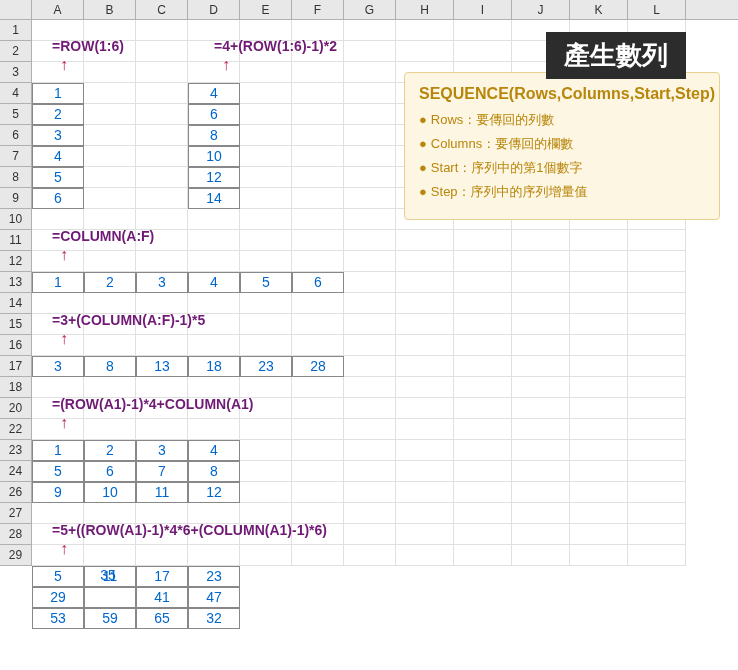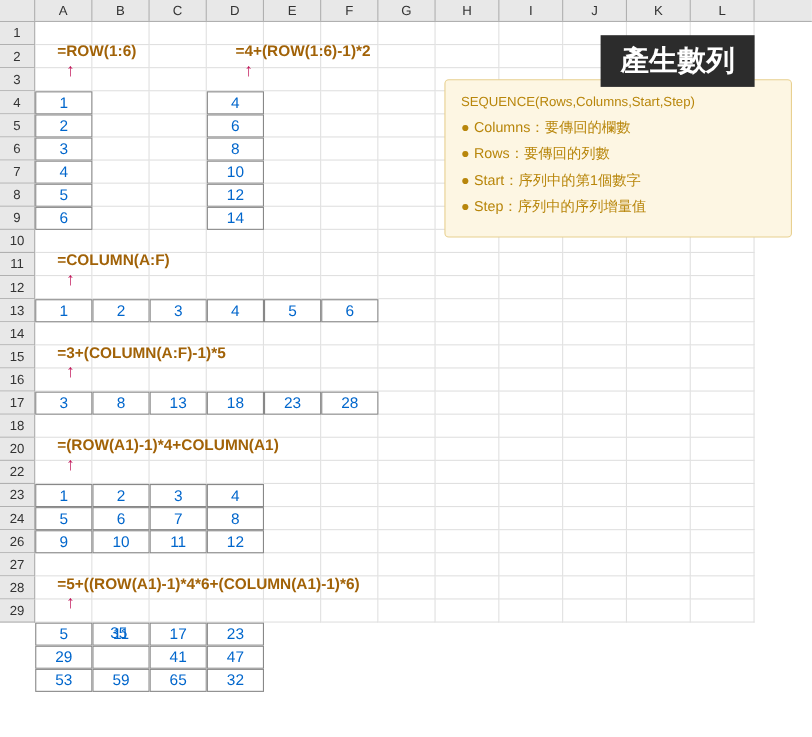--- a/index.html
+++ b/index.html
@@ -6,26 +6,26 @@
     body { font-family: Arial, sans-serif; font-size: 13px; background: #fff; width: 738px; height: 670px; position: relative; overflow: hidden; }
     .grid { position: relative; }
     .col-headers { display: flex; background: #e8e8e8; border-bottom: 1px solid #b0b0b0; height: 20px; }
     .corner { width: 32px; border-right: 1px solid #b0b0b0; background: #e8e8e8; }
     .col-h { width: 52px; text-align: center; border-right: 1px solid #b0b0b0; font-size: 12px; line-height: 20px; color: #333; }
     .col-h.wide { width: 58px; }
     .row { display: flex; height: 21px; }
     .row-h { width: 32px; text-align: center; background: #e8e8e8; border-right: 1px solid #b0b0b0; border-bottom: 1px solid #b0b0b0; font-size: 12px; line-height: 21px; color: #333; }
     .cell { width: 52px; border-right: 1px solid #e0e0e0; border-bottom: 1px solid #e0e0e0; position: relative; }
     .cell.wide { width: 58px; }
-    .formula { position: absolute; color: #a16207; font-weight: bold; font-size: 14px; white-space: nowrap; z-index: 5; }
+    .formula { position: absolute; color: #701a75; font-weight: bold; font-size: 14px; white-space: nowrap; z-index: 5; }
     .arrow { color: #c2185b; font-size: 16px; font-weight: bold; position: absolute; z-index: 5; }
     .val { position: absolute; color: #0066cc; text-align: center; font-size: 14px; width: 50px; z-index: 3; }
     .bcell { position: absolute; border: 1px solid #888; background: #fff; z-index: 2; }
     .infobox { position: absolute; right: 18px; top: 72px; width: 316px; background: #fdf6e3; border: 1px solid #e8d090; border-radius: 4px; padding: 12px 14px; z-index: 10; }
-    .infobox .title { color: #b8860b; font-weight: normal; font-size: 12px; margin-bottom: 8px; }
+    .infobox .title { color: #b8860b; font-weight: bold; font-size: 16px; margin-bottom: 8px; }
     .infobox .item { color: #b8860b; font-size: 13px; margin: 6px 0; }
     .banner { position: absolute; right: 52px; top: 32px; background: #2c2c2c; color: #fff; font-weight: bold; font-size: 26px; padding: 6px 18px; z-index: 11; }
     .bullet { color: #b8860b; margin-right: 4px; }
   </style>
 </head>
 <body>
 
 <div class="grid">
   <div class="col-headers">
     <div class="corner"></div>
@@ -451,22 +451,22 @@
 <div class="formula" style="left:52px;top:396px">=(ROW(A1)-1)*4+COLUMN(A1)</div>
 <div class="arrow" style="left:60px;top:414px">↑</div>
 
 <div class="formula" style="left:52px;top:522px">=5+((ROW(A1)-1)*4*6+(COLUMN(A1)-1)*6)</div>
 <div class="arrow" style="left:60px;top:540px">↑</div>
 
 <div class="banner">產生數列</div>
 
 <div class="infobox">
   <div class="title">SEQUENCE(Rows,Columns,Start,Step)</div>
+  <div class="item"><span class="bullet">●</span><span>Rows：要傳回的列數</span></div>
   <div class="item"><span class="bullet">●</span><span>Columns：要傳回的欄數</span></div>
-  <div class="item"><span class="bullet">●</span><span>Rows：要傳回的列數</span></div>
   <div class="item"><span class="bullet">●</span><span>Start：序列中的第1個數字</span></div>
   <div class="item"><span class="bullet">●</span><span>Step：序列中的序列增量值</span></div>
 </div>
 
 <div id="data-layer">
     <div class="bcell" style="left: 32px; top: 83px; width: 52px; height: 21px;"></div>
     <div class="val" style="left: 33px; top: 85px; width: 50px;">1</div>
     <div class="bcell" style="left: 32px; top: 104px; width: 52px; height: 21px;"></div>
     <div class="val" style="left: 33px; top: 106px; width: 50px;">2</div>
     <div class="bcell" style="left: 32px; top: 125px; width: 52px; height: 21px;"></div>

